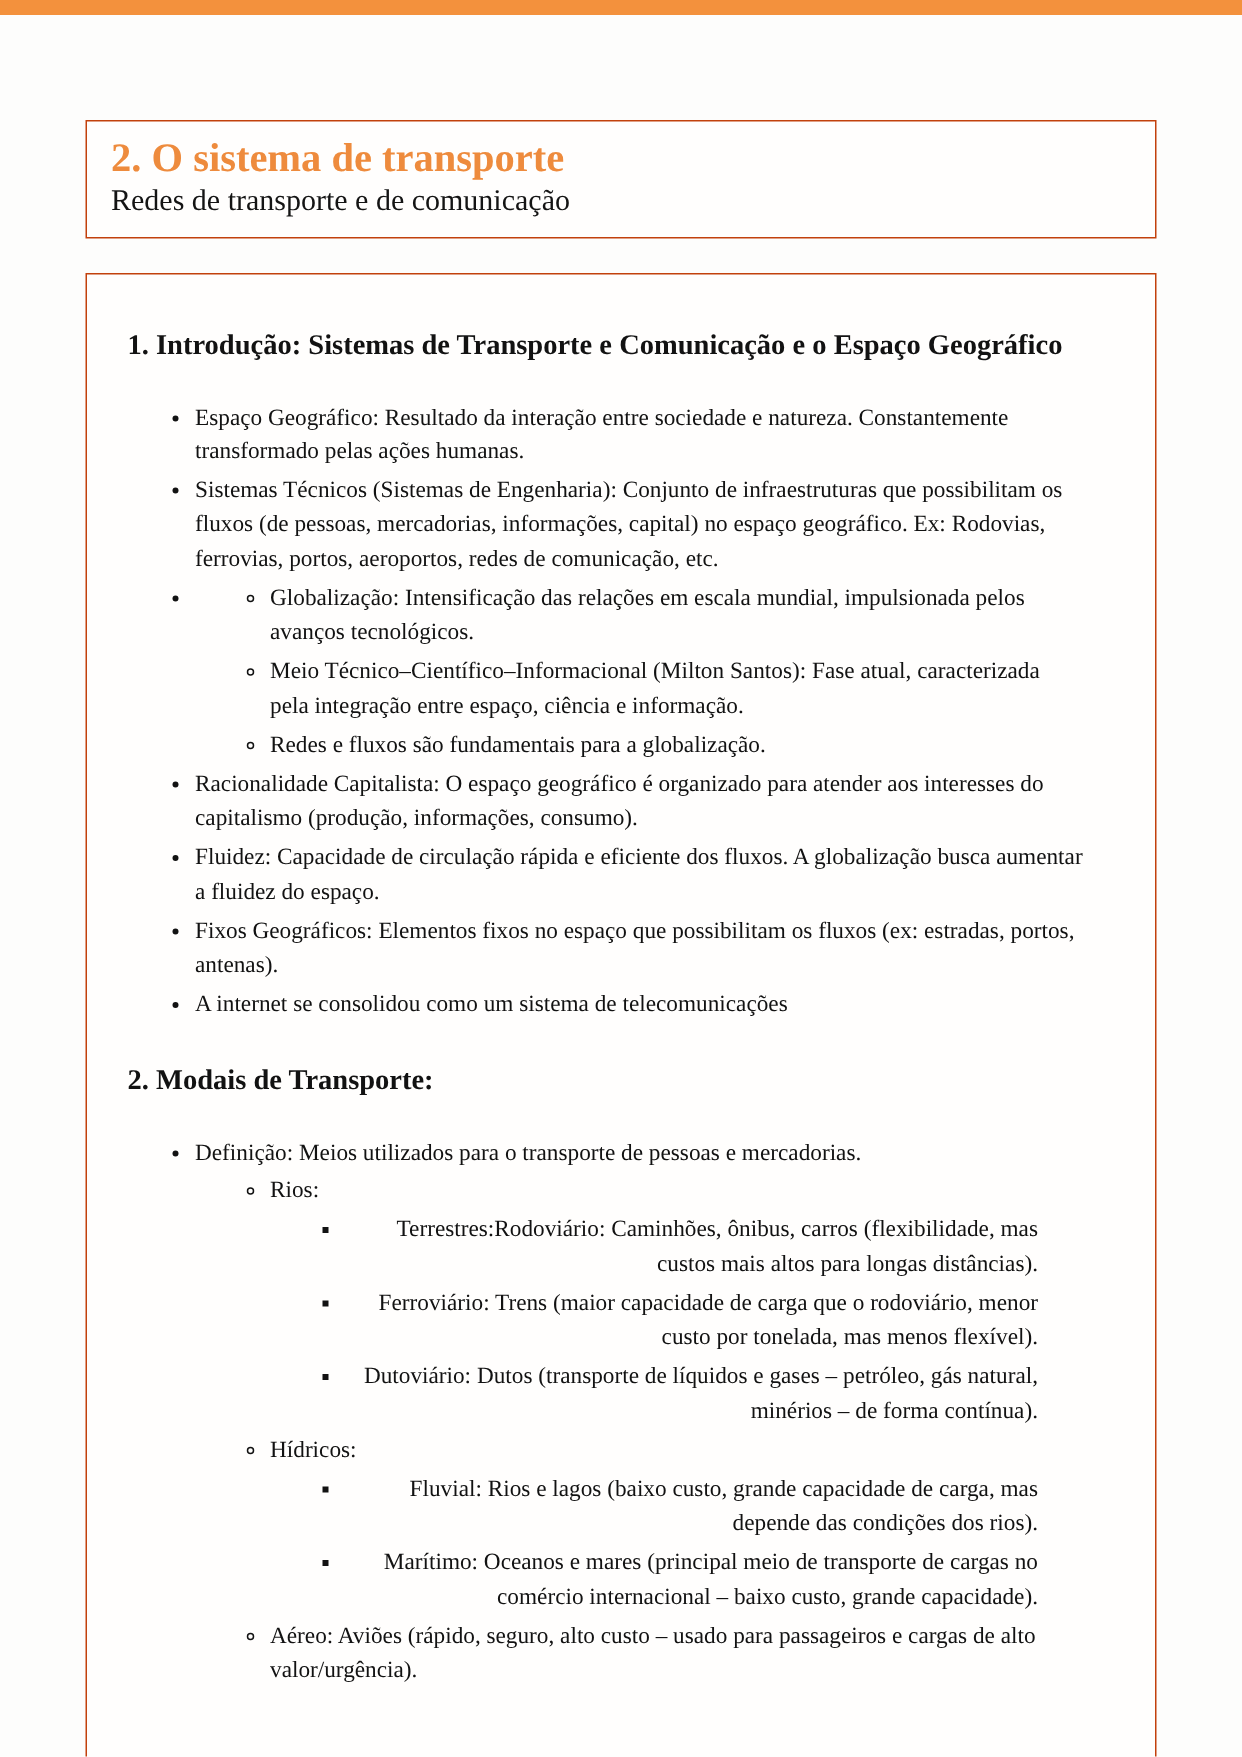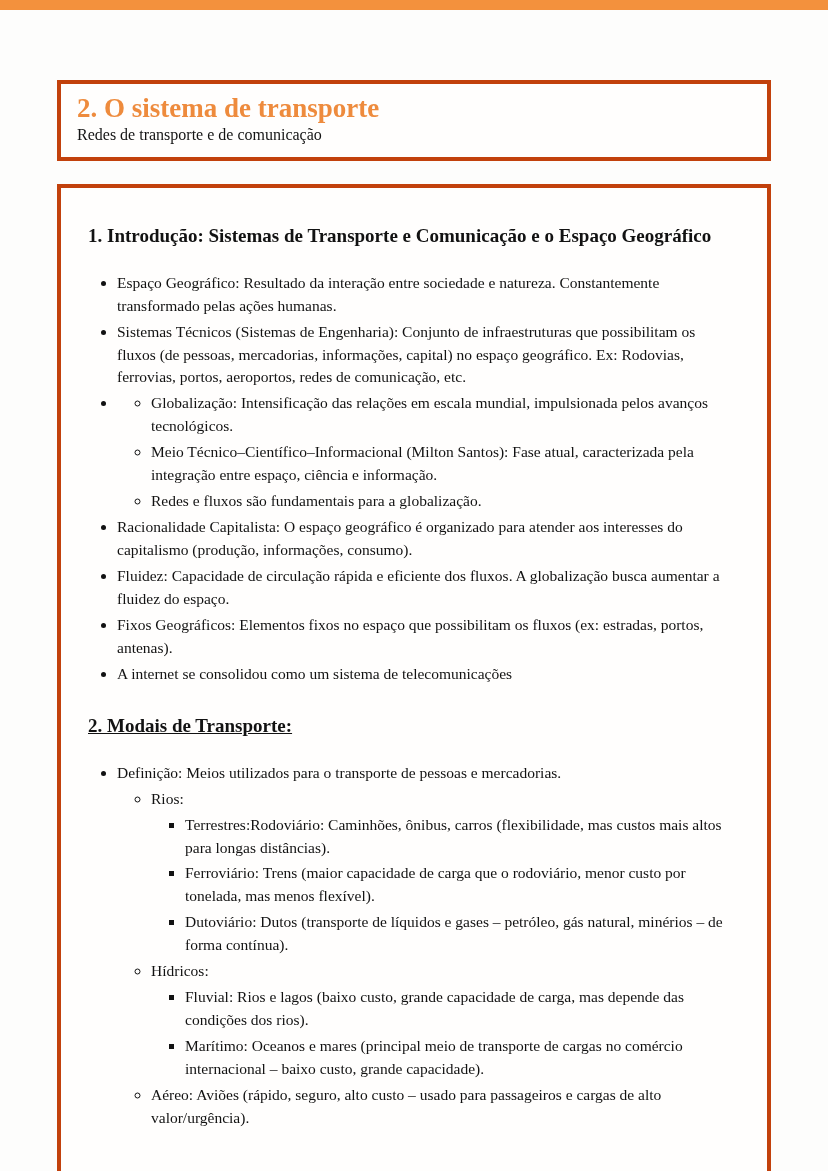--- a/index.html
+++ b/index.html
@@ -15,70 +15,70 @@
   .top-bar {
     width: 100%;
     height: 10px;
   }
   .wrap {
     width: 714px;
     margin: 0 auto;
   }
   .card {
     background: #fffefd;
-    border: 4px solid #c2410c;
+    border: 1px solid #c2410c;
   }
   .header-card {
     margin-top: 70px;
     padding: 8px 16px 12px 16px;
   }
   .header-card h1 {
     margin: 0;
     font-size: 27px;
     line-height: 1.2;
     font-weight: bold;
   }
   .header-card h2 {
     margin: 1px 0 0 0;
-    font-size: 16px;
+    font-size: 20px;
     line-height: 1.2;
     font-weight: normal;
     color: #141414;
   }
   .content-card {
     margin-top: 23px;
     min-height: 1005px;
     padding: 34px 30px 40px 27px;
     font-size: 15.5px;
     line-height: 1.48;
   }
   .section-heading {
     margin: 0 0 22px 0;
     font-size: 19px;
     font-weight: bold;
   }
   .section-heading.second {
     margin-top: 11px;
-    text-decoration: underline;
   }
   ul {
     margin: 0 0 26px 0;
     padding-left: 29px;
     list-style-type: disc;
   }
   ul ul {
     margin: 2px 0 1px 0;
     padding-left: 34px;
     list-style-type: circle;
   }
   ul ul ul {
     list-style-type: square;
+    text-align: right;
   }
   li {
-    margin: 3px 0;
+    margin: 3px 16px;
   }
   ul.last { margin-bottom: 0; }
 </style>
 </head>
 <body>
 
 <div class="page">
 
   <div class="top-bar" style="background:#f3913d;"></div>
 

